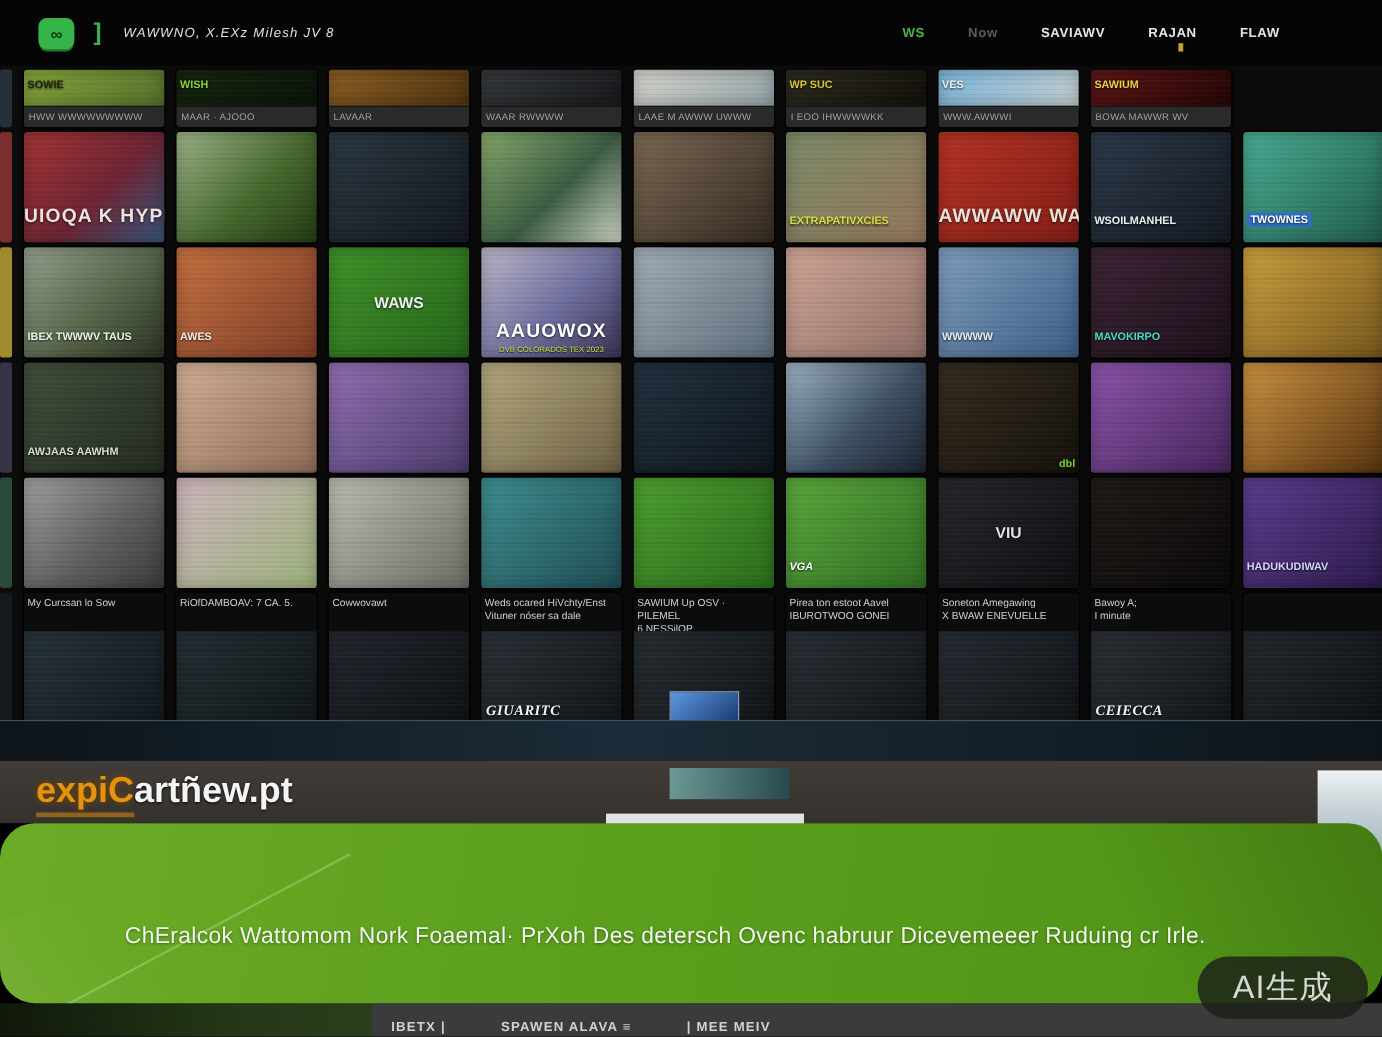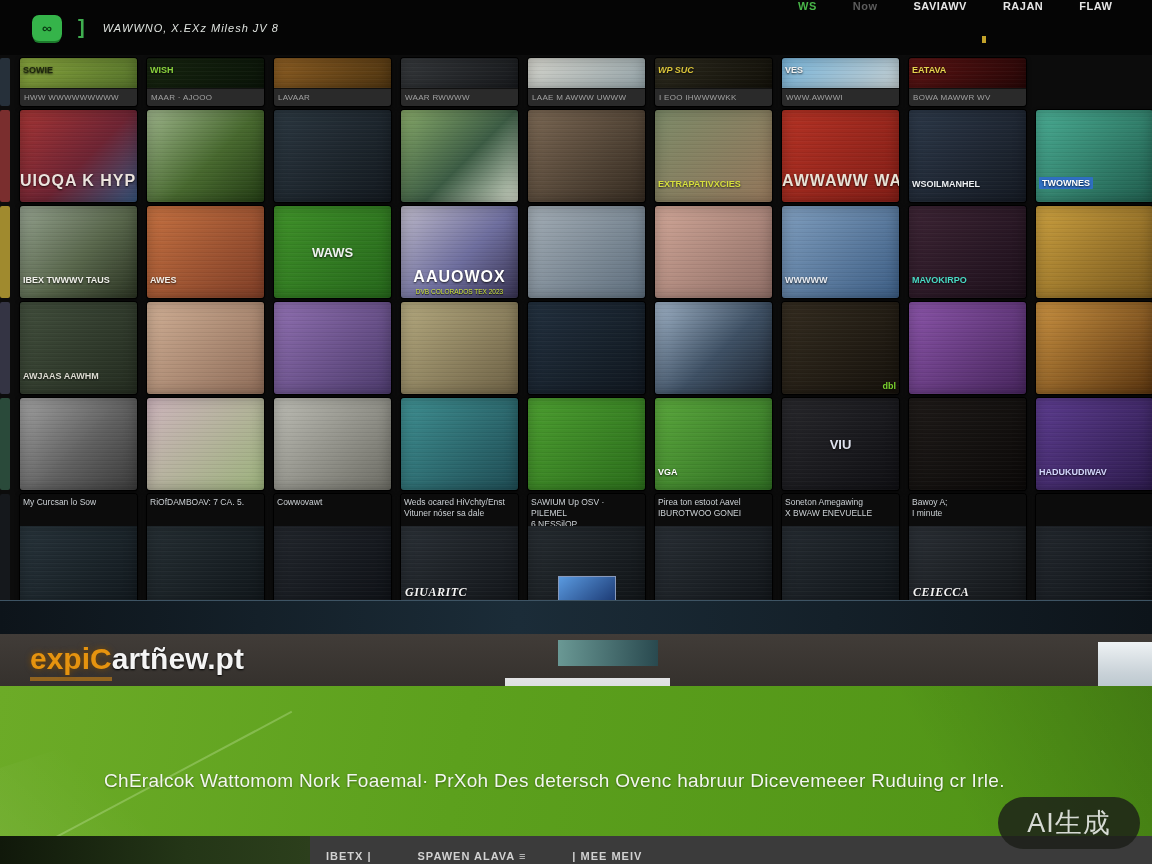--- a/index.html
+++ b/index.html
@@ -15,21 +15,21 @@
     display:flex; align-items:center; padding-left:32px;
   }
   .logo {
     width:30px; height:26px; border-radius:7px; background:#35b44a;
     display:flex; align-items:center; justify-content:center;
     box-shadow:0 3px 0 -1px #1d7a2c;
   }
   .logo-glyph { color:#0a3812; font-size:14px; font-weight:bold; line-height:1; }
   .bracket { color:#3fae4f; font-size:20px; margin:0 18px 0 16px; font-weight:bold; }
   .brand { font-size:11px; color:#dfe3df; letter-spacing:1px; font-style:italic; }
-  nav { position:absolute; left:798px; top:0; height:55px; display:flex; gap:36px; }
+  nav { position:absolute; left:752px; top:0; height:55px; display:flex; align-items:center; gap:36px; }
   .nav-item { font-size:11px; font-weight:bold; letter-spacing:.5px; cursor:pointer; white-space:nowrap; }
   .nav-dot { position:absolute; left:982px; top:36px; width:4px; height:7px; background:#c2a22a; }
 
   
   .wall { height:545px; overflow:hidden; background:#0c0c0c; padding-top:3px; }
   .wrow { display:flex; margin-bottom:4px; }
   .wrow.partial   { height:48px; }
   .wrow.normal    { height:92px; }
   .wrow.captioned { height:110px; }
   .sliver { width:10px; margin-right:10px; border-radius:2px; flex:none; }
@@ -92,20 +92,21 @@
     background:linear-gradient(#eef0f1,#cfd6da); opacity:.94; }
   .frag-mid::after { content:""; position:absolute; left:12px; right:12px; top:8px; height:22px;
     background:repeating-linear-gradient(0deg, transparent 0 7px, rgba(90,100,110,.55) 7px 8px); }
   .frag-right { position:absolute; right:0; top:8px; width:54px; height:78px;
     background:linear-gradient(180deg,#eef2f4,#c9d2d8 40%,#9db0ba); }
 
   
   .greenband {
     position:relative; height:150px; overflow:hidden;
     background:linear-gradient(100deg,#6cab27 0%,#5ca01d 40%,#4f9216 100%);
+    border-radius:29px;
   }
   .gs1 { position:absolute; left:-60px; top:40px; width:420px; height:260px; transform:rotate(-18deg);
     background:linear-gradient(60deg, rgba(255,255,255,.14), rgba(255,255,255,0) 55%); }
   .gs2 { position:absolute; right:-40px; top:-20px; width:380px; height:240px;
     background:linear-gradient(240deg, rgba(0,0,0,.20), transparent 60%); }
   .gs3 { position:absolute; left:30px; bottom:-30px; width:300px; height:90px; transform:rotate(-28deg);
     border-top:2px solid rgba(235,255,210,.25); }
   .headline {
     position:absolute; left:104px; top:84px; right:30px;
     font-size:19px; color:#f2f6ee; letter-spacing:.3px; white-space:nowrap; overflow:hidden;
@@ -169,33 +170,33 @@
         <div class="cell">
           <div class="thumb" style="background: linear-gradient(135deg, rgb(52, 55, 58), rgb(23, 25, 28));"></div>
           <div class="capbar">WAAR RWWWW</div>
         </div>
         <div class="cell">
           <div class="thumb" style="background: linear-gradient(135deg, rgb(211, 211, 203), rgb(148, 163, 168));"></div>
           <div class="capbar">LAAE M AWWW UWWW</div>
         </div>
         <div class="cell">
           <div class="thumb" style="background: linear-gradient(135deg, rgb(44, 42, 30), rgb(18, 16, 9));">
-            <span class="lbl p-bl" style="color: rgb(217, 195, 58); font-style: italic;">WP SUC</span>
+            <span class="lbl p-bl" style="color: rgb(217, 195, 58);">WP SUC</span>
           </div>
           <div class="capbar">I EOO IHWWWWKK</div>
         </div>
         <div class="cell">
           <div class="thumb" style="background: linear-gradient(135deg, rgb(121, 181, 218), rgb(194, 205, 208));">
             <span class="lbl p-bl" style="color: rgb(240, 240, 240);">VES</span>
           </div>
           <div class="capbar">WWW.AWWWI</div>
         </div>
         <div class="cell">
           <div class="thumb" style="background: linear-gradient(135deg, rgb(92, 20, 20), rgb(38, 6, 6));">
-            <span class="lbl p-bl" style="color: rgb(228, 212, 78);">EATAVA</span>
+            <span class="lbl p-bl" style="color: rgb(228, 212, 78);">SAWIUM</span>
           </div>
           <div class="capbar">BOWA MAWWR WV</div>
         </div>
       </div>
       <div class="wrow normal">
         <div class="sliver" style="background: rgb(122, 46, 46);"></div>
         <div class="cell">
           <div class="thumb" style="background: linear-gradient(135deg, rgb(163, 52, 52), rgb(110, 36, 51) 55%, rgb(53, 83, 122));">
             <span class="lbl p-b" style="color: rgb(236, 228, 222);">UIOQA K HYPE TE</span>
           </div>
@@ -322,21 +323,21 @@
           <div class="thumb" style="background: linear-gradient(135deg, rgb(188, 188, 180), rgb(108, 108, 100));"></div>
         </div>
         <div class="cell">
           <div class="thumb" style="background: linear-gradient(135deg, rgb(62, 142, 144), rgb(30, 76, 84));"></div>
         </div>
         <div class="cell">
           <div class="thumb" style="background: linear-gradient(135deg, rgb(76, 158, 48), rgb(42, 108, 26));"></div>
         </div>
         <div class="cell">
           <div class="thumb" style="background: linear-gradient(135deg, rgb(90, 167, 60), rgb(47, 110, 34));">
-            <span class="lbl p-bl" style="color: rgb(255, 255, 255);">VGA</span>
+            <span class="lbl p-bl" style="color: rgb(255, 255, 255); font-style: italic;">VGA</span>
           </div>
         </div>
         <div class="cell">
           <div class="thumb" style="background: linear-gradient(135deg, rgb(39, 39, 43), rgb(15, 15, 19));">
             <span class="lbl p-c" style="color: rgb(223, 226, 238);">VIU</span>
           </div>
         </div>
         <div class="cell">
           <div class="thumb" style="background: linear-gradient(135deg, rgb(30, 26, 24), rgb(11, 9, 8));"></div>
         </div>

